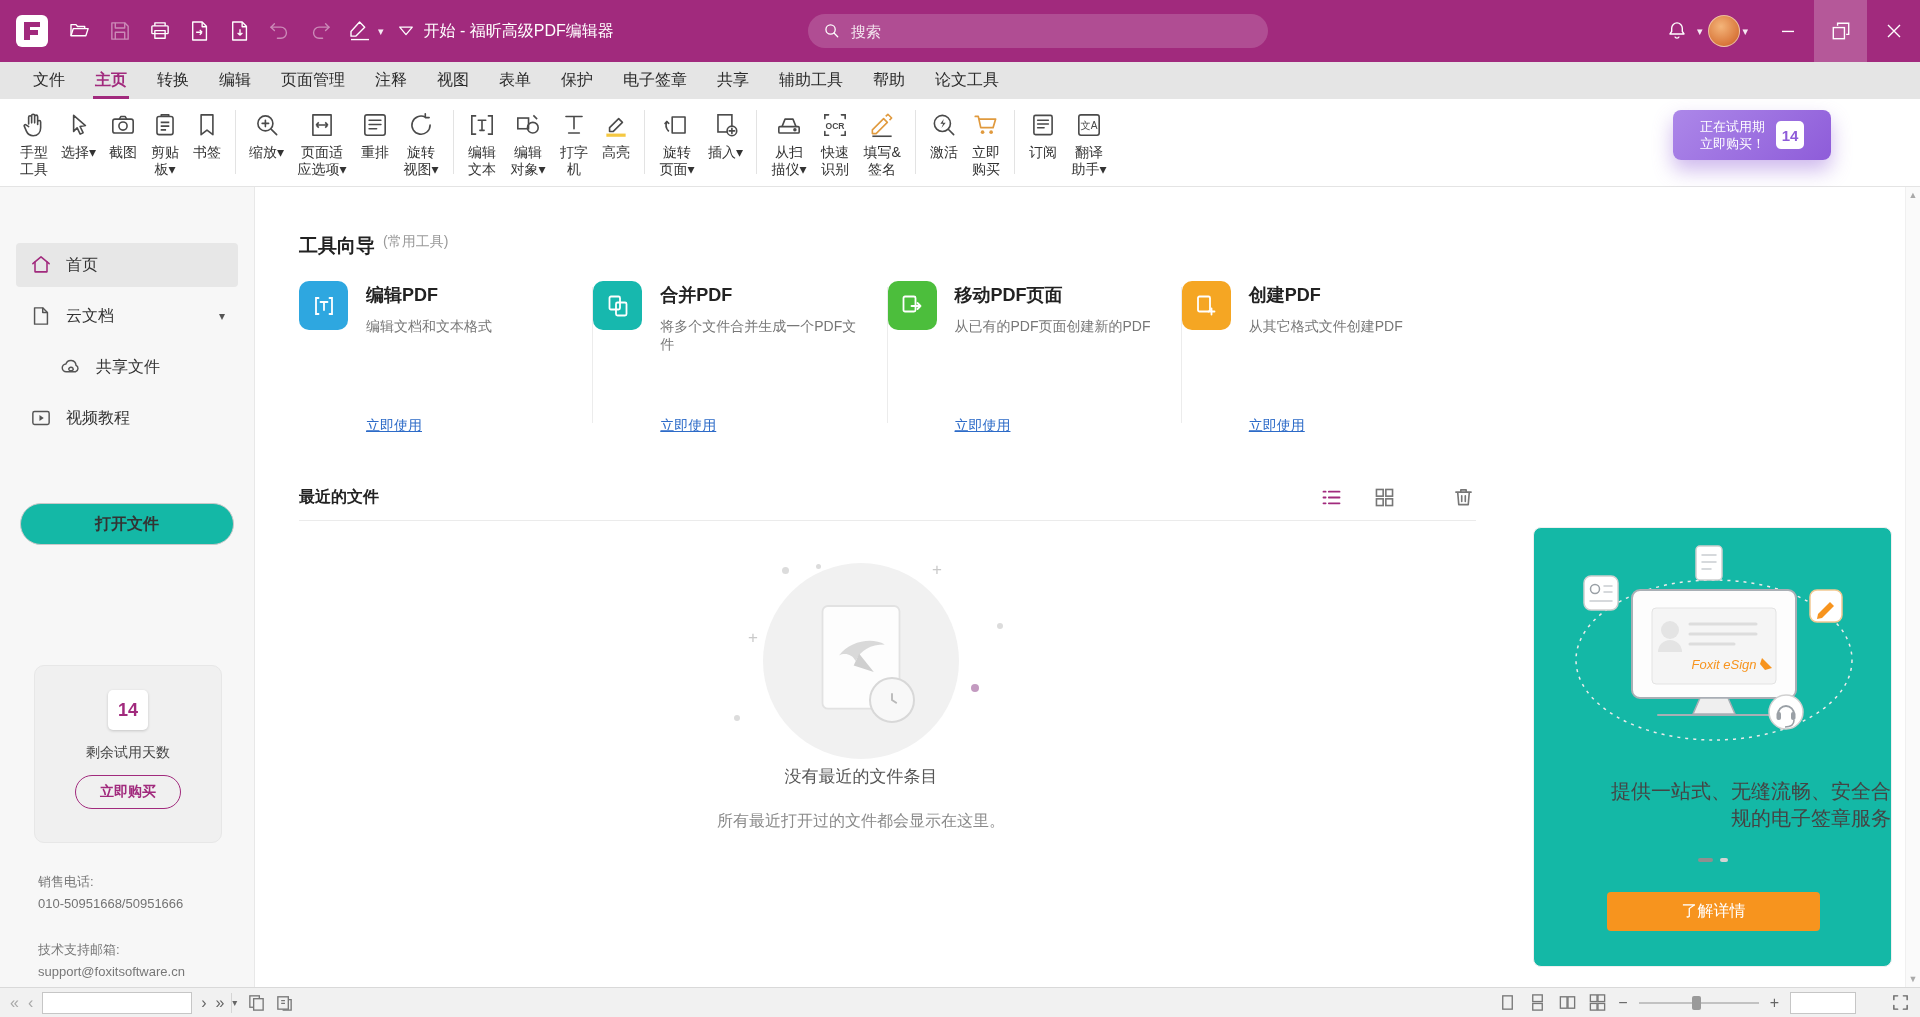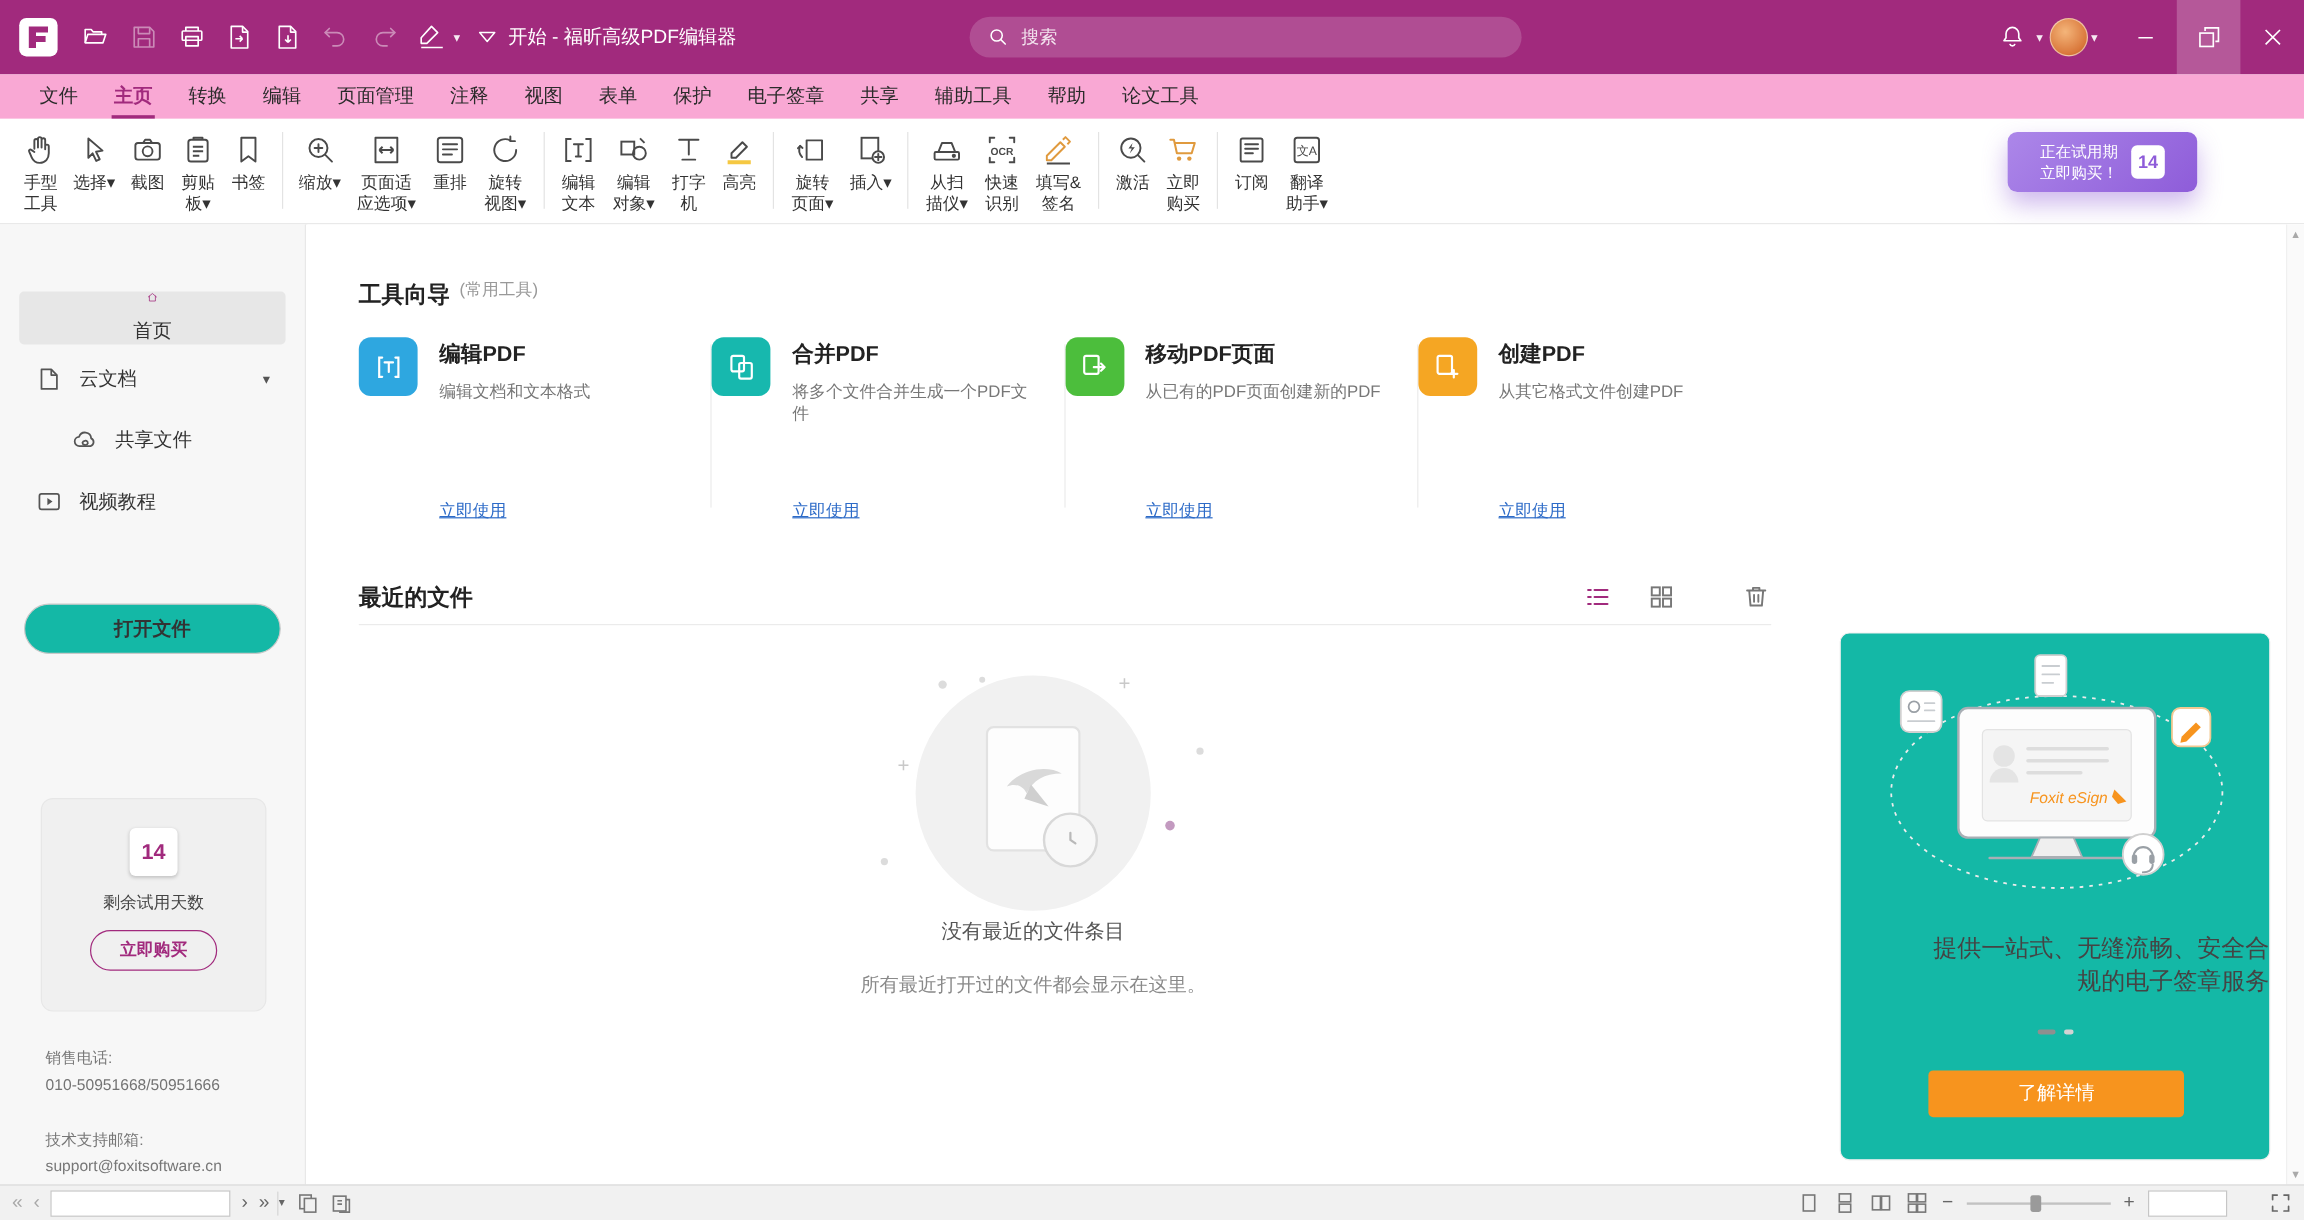--- a/index.html
+++ b/index.html
@@ -16,40 +16,40 @@
   .tb-title{font-size:16px;white-space:nowrap;}
   .tb-search{position:absolute;left:808px;top:14px;width:460px;height:34px;background:rgba(255,255,255,.17);border-radius:17px;display:flex;align-items:center;padding:0 14px;gap:9px;}
   .tb-search input{flex:1;background:transparent;border:none;outline:none;color:#fff;font-size:15px;}
   .tb-search input::placeholder{color:rgba(255,255,255,.85);}
   .tb-right{position:absolute;right:172px;top:0;height:62px;display:flex;align-items:center;gap:6px;}
   .avatar{width:32px;height:32px;border-radius:50%;background:radial-gradient(circle at 40% 35%,#F4B57A,#D9773A 70%,#B4541F);border:1px solid rgba(255,255,255,.5);}
   .win-controls{position:absolute;right:0;top:0;height:62px;display:flex;}
   .win-btn{width:53px;height:62px;display:flex;align-items:center;justify-content:center;}
   .win-btn.restore{background:rgba(255,255,255,.22);}
   
-  .menubar{position:absolute;top:62px;left:0;right:0;height:37px;background:#f9a8d4;display:flex;align-items:stretch;padding-left:18px;}
+  .menubar{position:absolute;top:62px;left:0;right:0;height:37px;background:#e5e5e5;display:flex;align-items:stretch;padding-left:18px;}
   .menu-item{display:flex;align-items:center;padding:0 15px;font-size:16px;color:#2b2b2b;position:relative;cursor:default;}
   .menu-item.active{color:#A12A7D;font-weight:bold;}
   .menu-item.active::after{content:"";position:absolute;left:13px;right:13px;bottom:0;height:3px;background:#A12A7D;}
   
   .ribbon{position:absolute;top:99px;left:0;right:0;height:88px;background:#fff;border-bottom:1px solid #E4E4E4;display:flex;align-items:flex-start;padding:9px 0 0 14px;}
   .rb-group{display:flex;align-items:flex-start;gap:2px;}
   .rb-sep{width:1px;height:64px;background:#E3E3E3;margin:2px 8px 0;}
   .rb-btn{display:flex;flex-direction:column;align-items:center;padding:2px 5px;border-radius:4px;color:#4A4A4A;}
   .rb-btn .ric{margin-bottom:4px;}
   .rb-label{font-size:14px;line-height:17px;text-align:center;color:#333;}
   .lw30{width:30px;} .lw38{width:38px;} .lw40{width:40px;} .lw52{width:52px;}
   .trial-badge{position:absolute;right:89px;top:110px;width:158px;height:50px;border-radius:8px;background:linear-gradient(135deg,#AC87E9,#8E5CD9);display:flex;align-items:center;justify-content:center;gap:11px;color:#fff;box-shadow:0 10px 20px rgba(146,98,214,.45);cursor:pointer;}
   .trial-badge .txt{font-size:13px;line-height:17px;text-align:center;}
   .trial-badge .days{width:28px;height:28px;background:#fff;border-radius:5px;color:#8E5CD9;font-weight:bold;font-size:15px;display:flex;align-items:center;justify-content:center;}
   
   .sidebar{position:absolute;top:187px;left:0;width:255px;bottom:30px;background:#F7F7F7;border-right:1px solid #E8E8E8;}
   .sb-nav{padding-top:56px;}
   .sb-item{display:flex;align-items:center;gap:13px;height:44px;margin:0 16px 7px;padding:0 13px;border-radius:4px;font-size:16px;color:#333;}
-  .sb-item.active{background:#E7E7E7;flex-direction:column;}
+  .sb-item.active{background:#E7E7E7;}
   .sb-item .caret{margin-left:auto;color:#555;font-size:12px;}
   .sb-item.sb-sub{padding-left:43px;}
   .open-btn{position:absolute;left:20px;right:20px;top:316px;height:42px;background:#14b8a6;border:1px solid #C9C9C9;border-radius:21px;font-size:16px;font-weight:bold;color:#333;display:flex;align-items:center;justify-content:center;cursor:pointer;}
   .sb-trial{position:absolute;left:34px;top:478px;width:188px;height:178px;background:#F0F0F0;border:1px solid #E7E7E7;border-radius:10px;display:flex;flex-direction:column;align-items:center;}
   .sb-trial .cal{margin-top:24px;width:40px;height:40px;background:#fff;border-radius:5px;box-shadow:0 1px 3px rgba(0,0,0,.18);color:#A12A7D;font-weight:bold;font-size:18px;display:flex;align-items:center;justify-content:center;}
   .sb-trial .lbl{margin-top:14px;font-size:14px;color:#444;}
   .sb-trial .buy{margin-top:13px;padding:7px 24px;border:1px solid #A12A7D;border-radius:17px;color:#A12A7D;font-size:14px;font-weight:bold;background:transparent;cursor:pointer;}
   .sb-contact{position:absolute;left:38px;top:684px;font-size:13px;line-height:22px;}
   .sb-contact .lab{color:#777;}
   .sb-contact .val{color:#737373;}
@@ -61,21 +61,21 @@
   .tools-head .s{font-size:14px;color:#999;}
   .cards-row{position:absolute;left:43px;top:94px;width:1177px;height:158px;display:flex;}
   .card{flex:1;position:relative;padding-right:22px;}
   .card:not(:last-child)::after{content:"";position:absolute;right:0;top:6px;height:136px;width:1px;background:#ECECEC;}
   .card-top{display:flex;gap:18px;}
   .card-ic{width:49px;height:49px;border-radius:10px;flex:0 0 auto;display:flex;align-items:center;justify-content:center;}
   .card-title{font-size:18px;font-weight:bold;color:#222;margin:2px 0 11px;}
   .card-desc{font-size:14px;color:#777;}
   .card-link{position:absolute;left:67px;bottom:4px;font-size:14px;color:#2D6BC8;text-decoration:underline;cursor:pointer;}
   .recent-head{position:absolute;left:43px;top:288px;width:1177px;height:46px;display:flex;align-items:center;border-bottom:1px solid #EBEBEB;}
-  .recent-head .t{font-size:19px;font-weight:bold;color:#222;}
+  .recent-head .t{font-size:16px;font-weight:bold;color:#222;}
   .recent-tools{margin-left:auto;display:flex;align-items:center;gap:28px;}
   .recent-tools .gap-l{margin-left:26px;}
   .empty-circle{position:absolute;left:507px;top:376px;width:196px;height:196px;border-radius:50%;background:#F1F1F1;display:flex;align-items:center;justify-content:center;}
   .empty-clock{position:absolute;left:613px;top:490px;width:46px;height:46px;border-radius:50%;background:#F8F8F8;border:2px solid #D8D8D8;display:flex;align-items:center;justify-content:center;}
   .spark{position:absolute;color:#C9C9C9;font-size:17px;line-height:1;}
   .dot{position:absolute;border-radius:50%;background:#DCDCDC;}
   .empty-title{position:absolute;left:405px;top:578px;width:400px;text-align:center;font-size:17px;color:#555;}
   .empty-desc{position:absolute;left:405px;top:624px;width:400px;text-align:center;font-size:16px;color:#8A8A8A;}
   
   .promo{position:absolute;left:1277px;top:340px;width:359px;height:440px;border:1px solid #EFEFEF;border-radius:8px;background:#14b8a6;}

